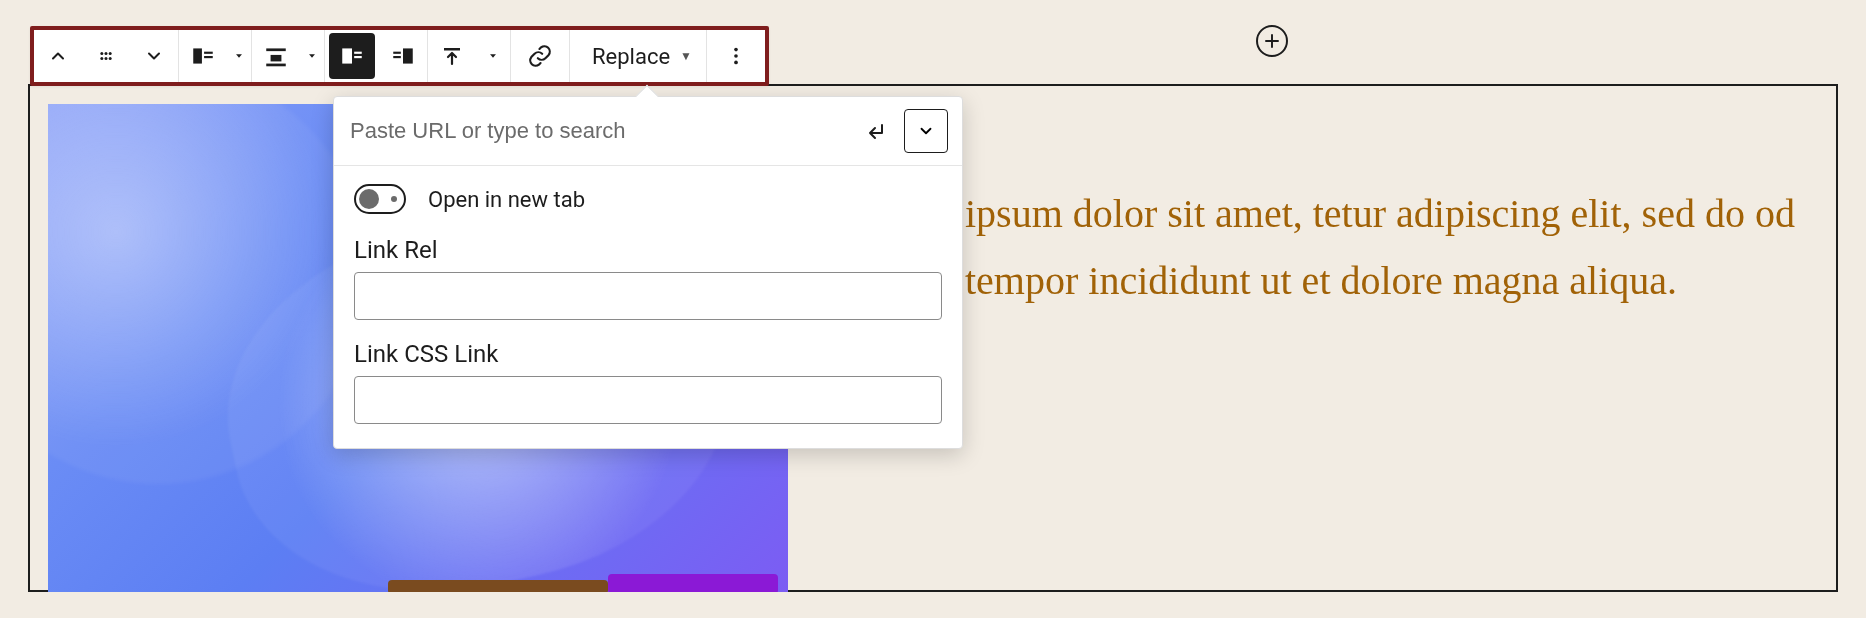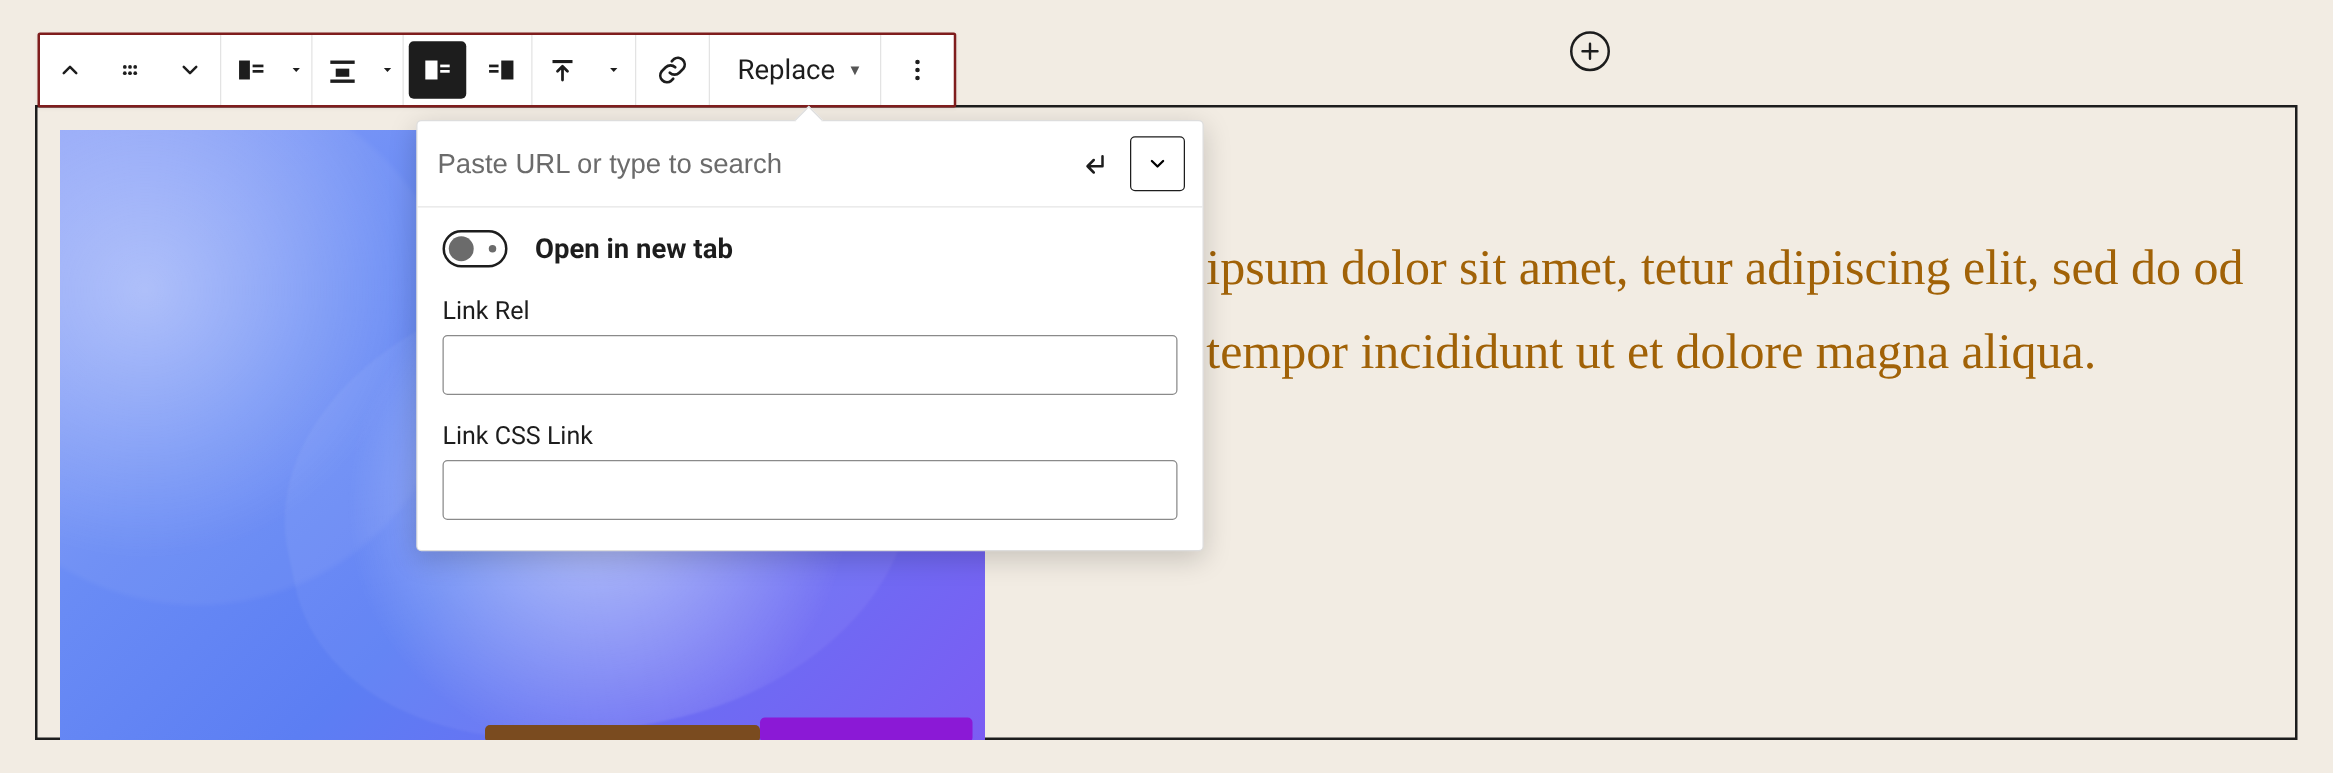--- a/index.html
+++ b/index.html
@@ -36,21 +36,21 @@
   }
   .add-button svg { width: 18px; height: 18px; }
 
   .toolbar {
     position: absolute;
     left: 30px;
     top: 26px;
     height: 60px;
     display: flex;
     background: #fff;
-    border: 2px solid #7f1d1d;
+    border: 4px solid #7f1d1d;
     border-radius: 2px;
     box-shadow: 0 1px 3px rgba(0,0,0,.06);
     z-index: 3;
   }
   .tb-group {
     display: flex;
     align-items: center;
     border-right: 1px solid #e3e3e3;
   }
   .tb-group:last-child { border-right: none; }
@@ -191,21 +191,20 @@
     cursor: pointer;
   }
   .popover-body {
     padding: 18px 20px 24px 20px;
   }
   .toggle-row {
     display: flex;
     align-items: center;
     gap: 22px;
     margin-bottom: 22px;
-    font-weight: bold;
   }
   .toggle {
     width: 52px; height: 30px;
     border: 2px solid #1d1d1d;
     border-radius: 999px;
     position: relative;
     cursor: pointer;
   }
   .toggle-knob {
     position: absolute;
@@ -215,21 +214,21 @@
     background: #6b6b6b;
   }
   .toggle-dot {
     position: absolute;
     right: 7px; top: 10px;
     width: 6px; height: 6px;
     border-radius: 50%;
     background: #6b6b6b;
   }
   .toggle-label { font-size: 22px; color: #1d1d1d; }
-  .field-label { font-size: 20px; color: #1d1d1d; margin-bottom: 8px; }
+  .field-label { font-size: 24px; color: #1d1d1d; margin-bottom: 8px; }
   .field-input {
     width: 100%;
     height: 48px;
     border: 1.5px solid #8a8a8a;
     border-radius: 4px;
     outline: none;
     font-size: 20px;
     padding: 0 10px;
     margin-bottom: 20px;
   }

